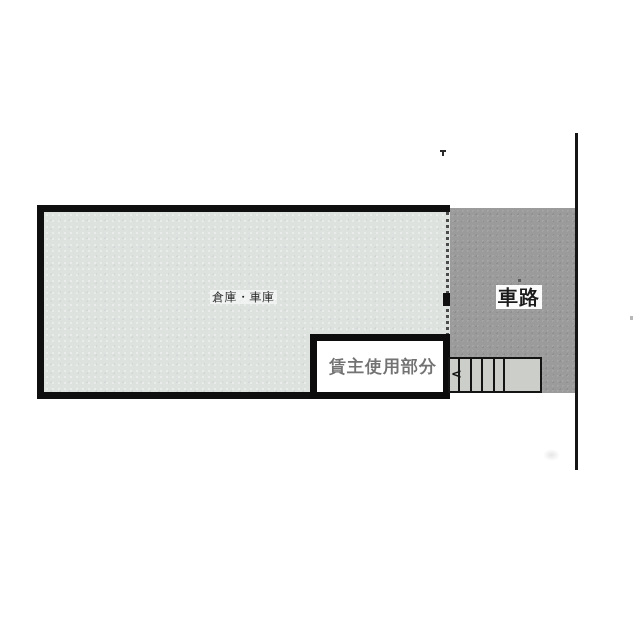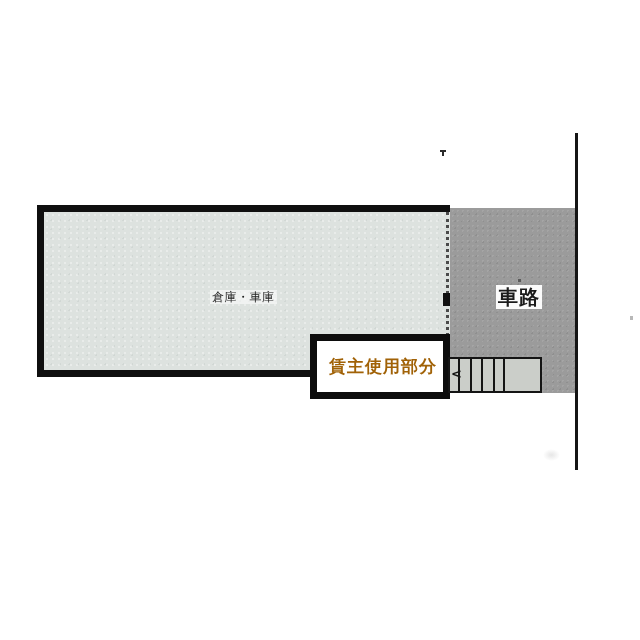--- a/index.html
+++ b/index.html
@@ -36,21 +36,21 @@
     font-weight: 600;
     letter-spacing: 1px;
     color: #1b1b1b;
     line-height: 1.1;
     white-space: nowrap;
   }
   
   .main-room {
     position: absolute;
     left: 37px; top: 205px;
-    width: 413px; height: 172px;
+    width: 413px; height: 194px;
     box-sizing: border-box;
     border: 7px solid #0f0f0f;
     border-right: none;
     background-color: #dde2df;
     background-image:
       radial-gradient(rgba(255,255,255,0.35) 1px, transparent 1px),
       radial-gradient(rgba(160,170,165,0.18) 1px, transparent 1px);
     background-size: 6px 6px, 9px 9px;
     background-position: 0 0, 3px 4px;
   }
@@ -88,21 +88,21 @@
     border: 7px solid #0c0c0c;
     background: #ffffff;
     display: flex;
     align-items: center;
     justify-content: center;
     overflow: visible;
   }
   .landlord-label {
     font-size: 17px;
     font-weight: bold;
-    color: #a16207;
+    color: #737373;
     letter-spacing: 1px;
     white-space: nowrap;
     transform: translateX(3px);
   }
   
   .stairs {
     position: absolute;
     left: 448px; top: 357px;
     width: 94px; height: 36px;
     box-sizing: border-box;

